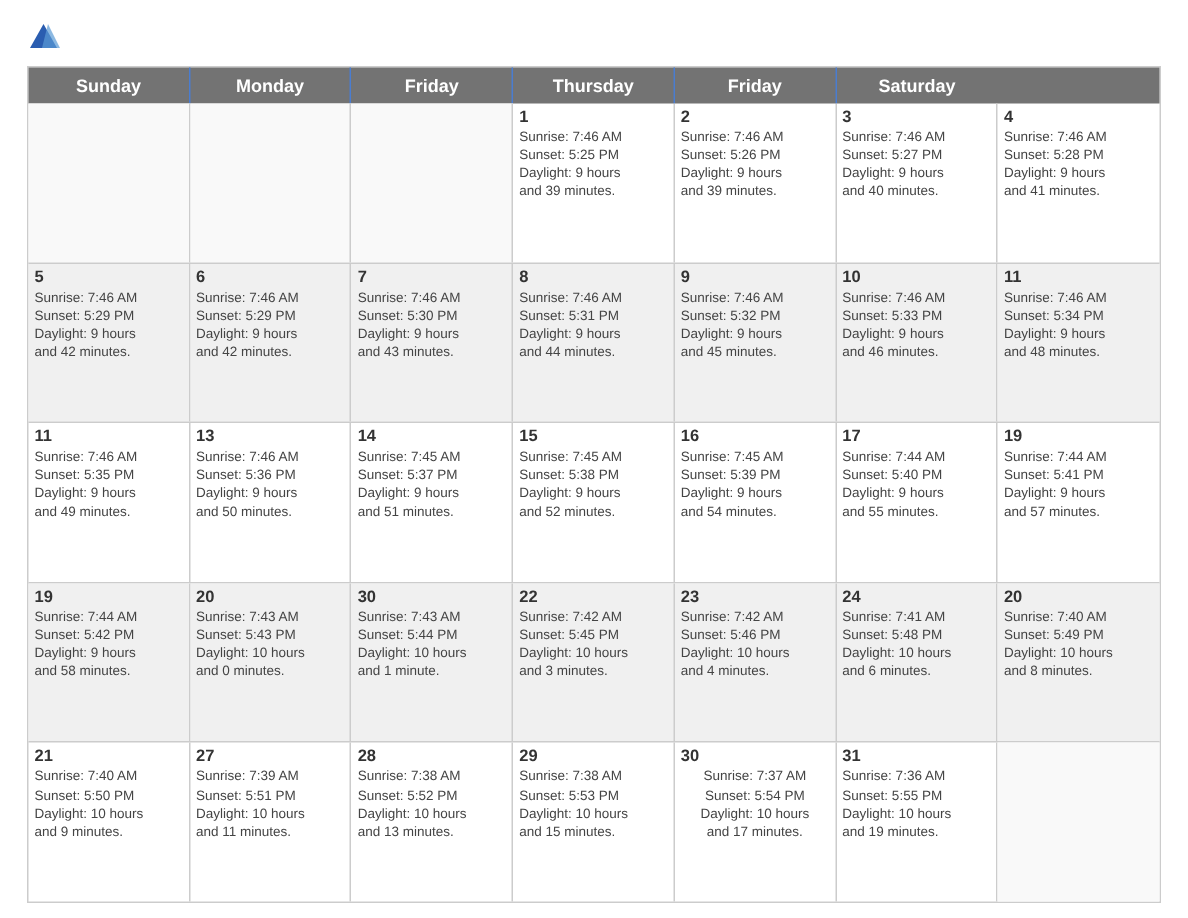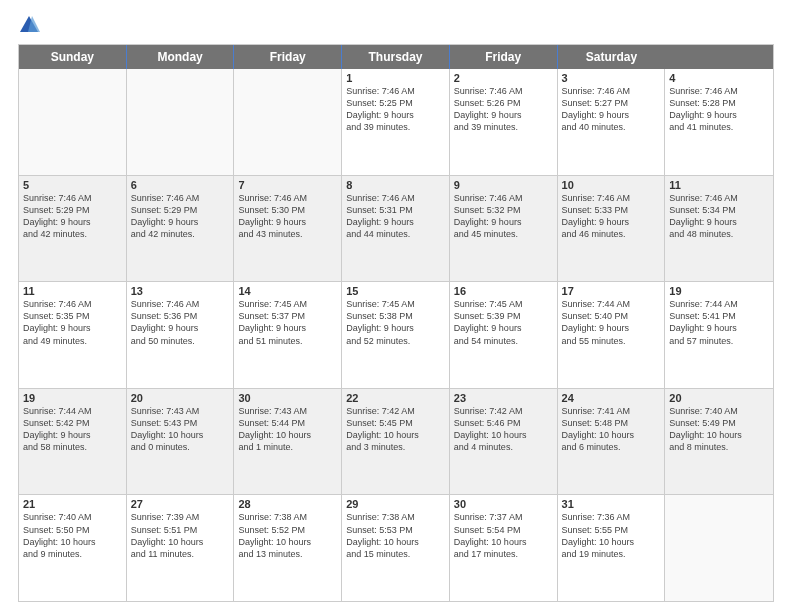--- a/index.html
+++ b/index.html
@@ -358,21 +358,21 @@
           </div>
           <div class="cal-cell">
             <div class="day-num">29</div>
             <div class="day-info" style="white-space: pre-line;">Sunrise: 7:38 AM
 Sunset: 5:53 PM
 Daylight: 10 hours
 and 15 minutes.</div>
           </div>
           <div class="cal-cell">
             <div class="day-num">30</div>
-            <div class="day-info" style="white-space: pre-line;">Sunrise: 7:37 AM
+            <div class="day-info" style="white-space: pre-line; text-align: center;">Sunrise: 7:37 AM
 Sunset: 5:54 PM
 Daylight: 10 hours
 and 17 minutes.</div>
           </div>
           <div class="cal-cell">
             <div class="day-num">31</div>
             <div class="day-info" style="white-space: pre-line;">Sunrise: 7:36 AM
 Sunset: 5:55 PM
 Daylight: 10 hours
 and 19 minutes.</div>

